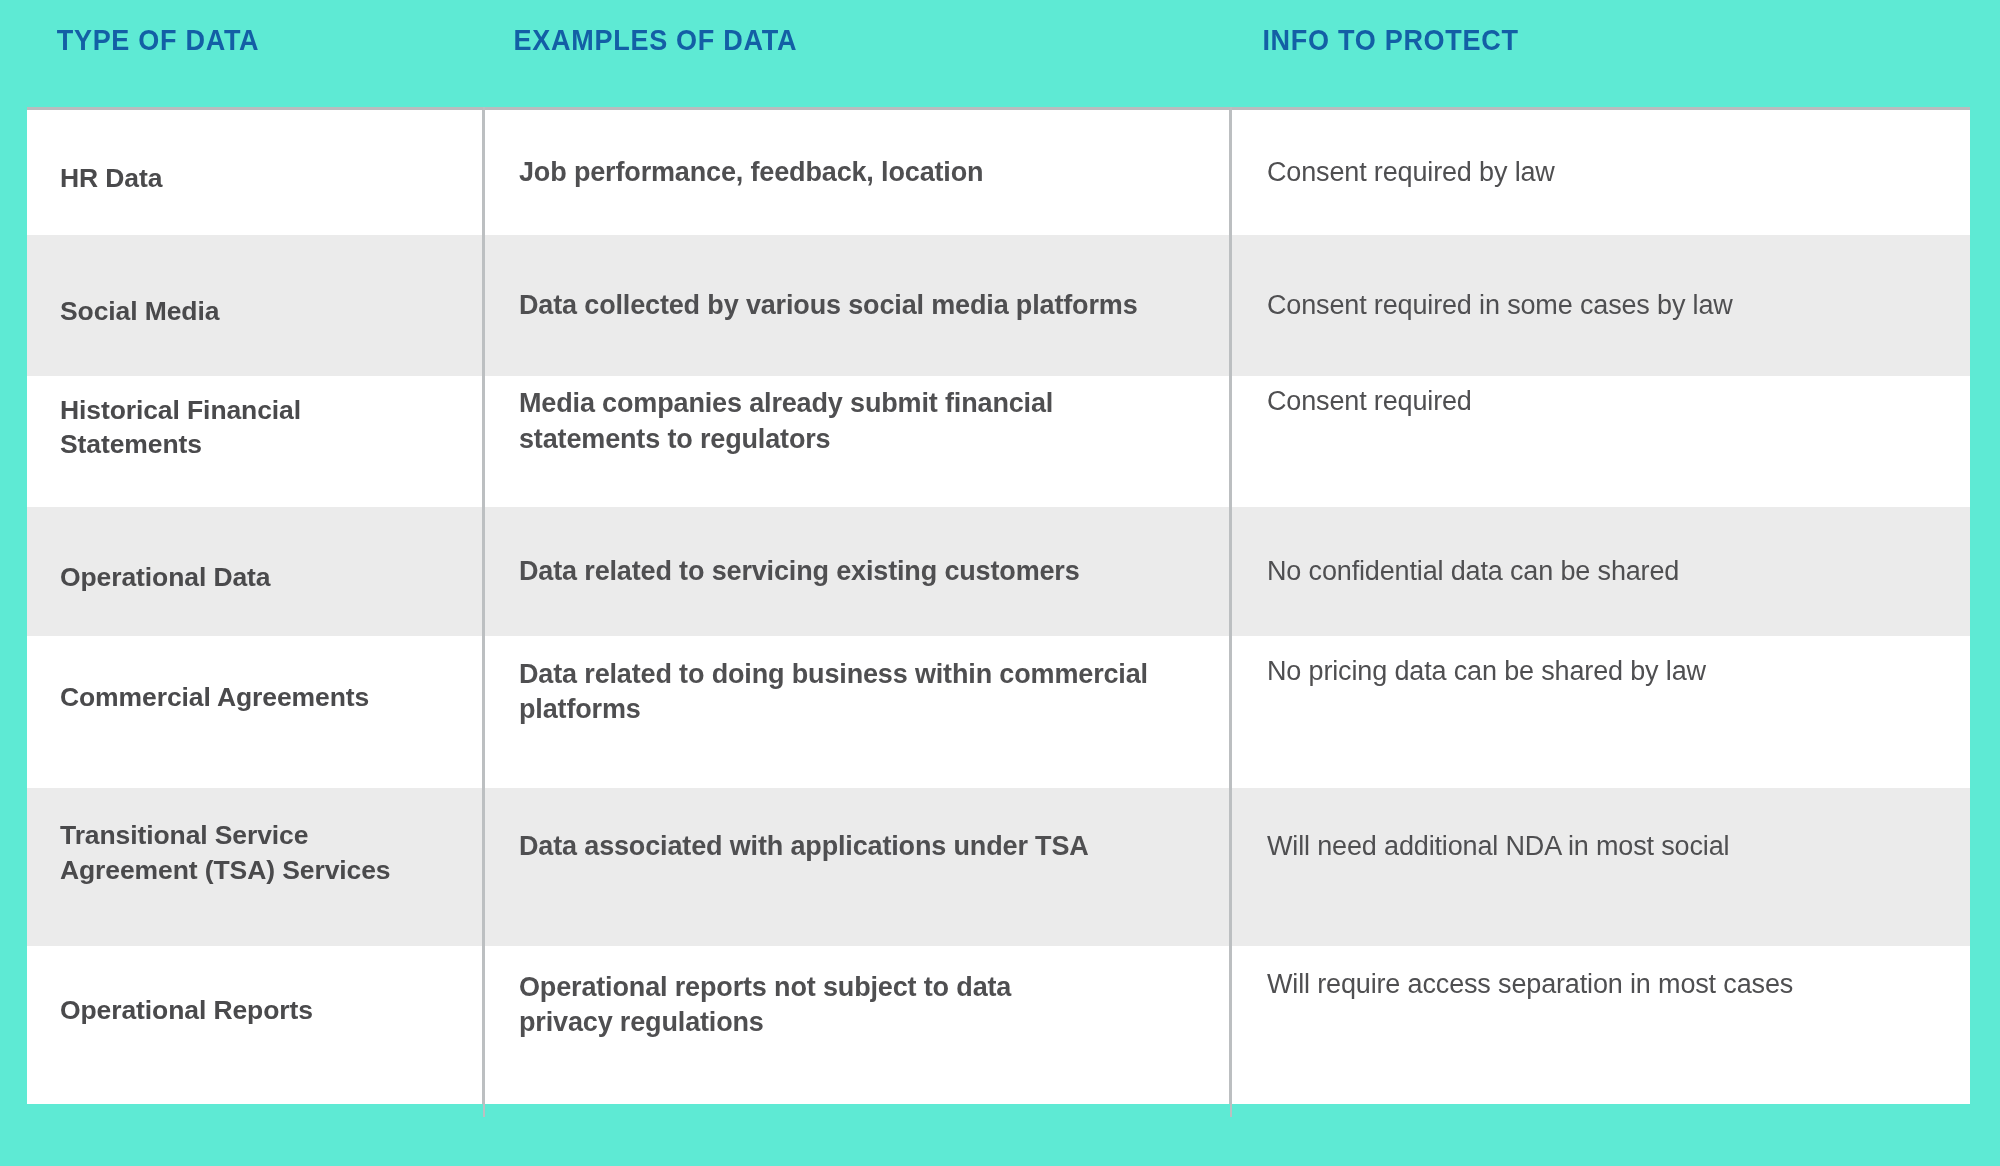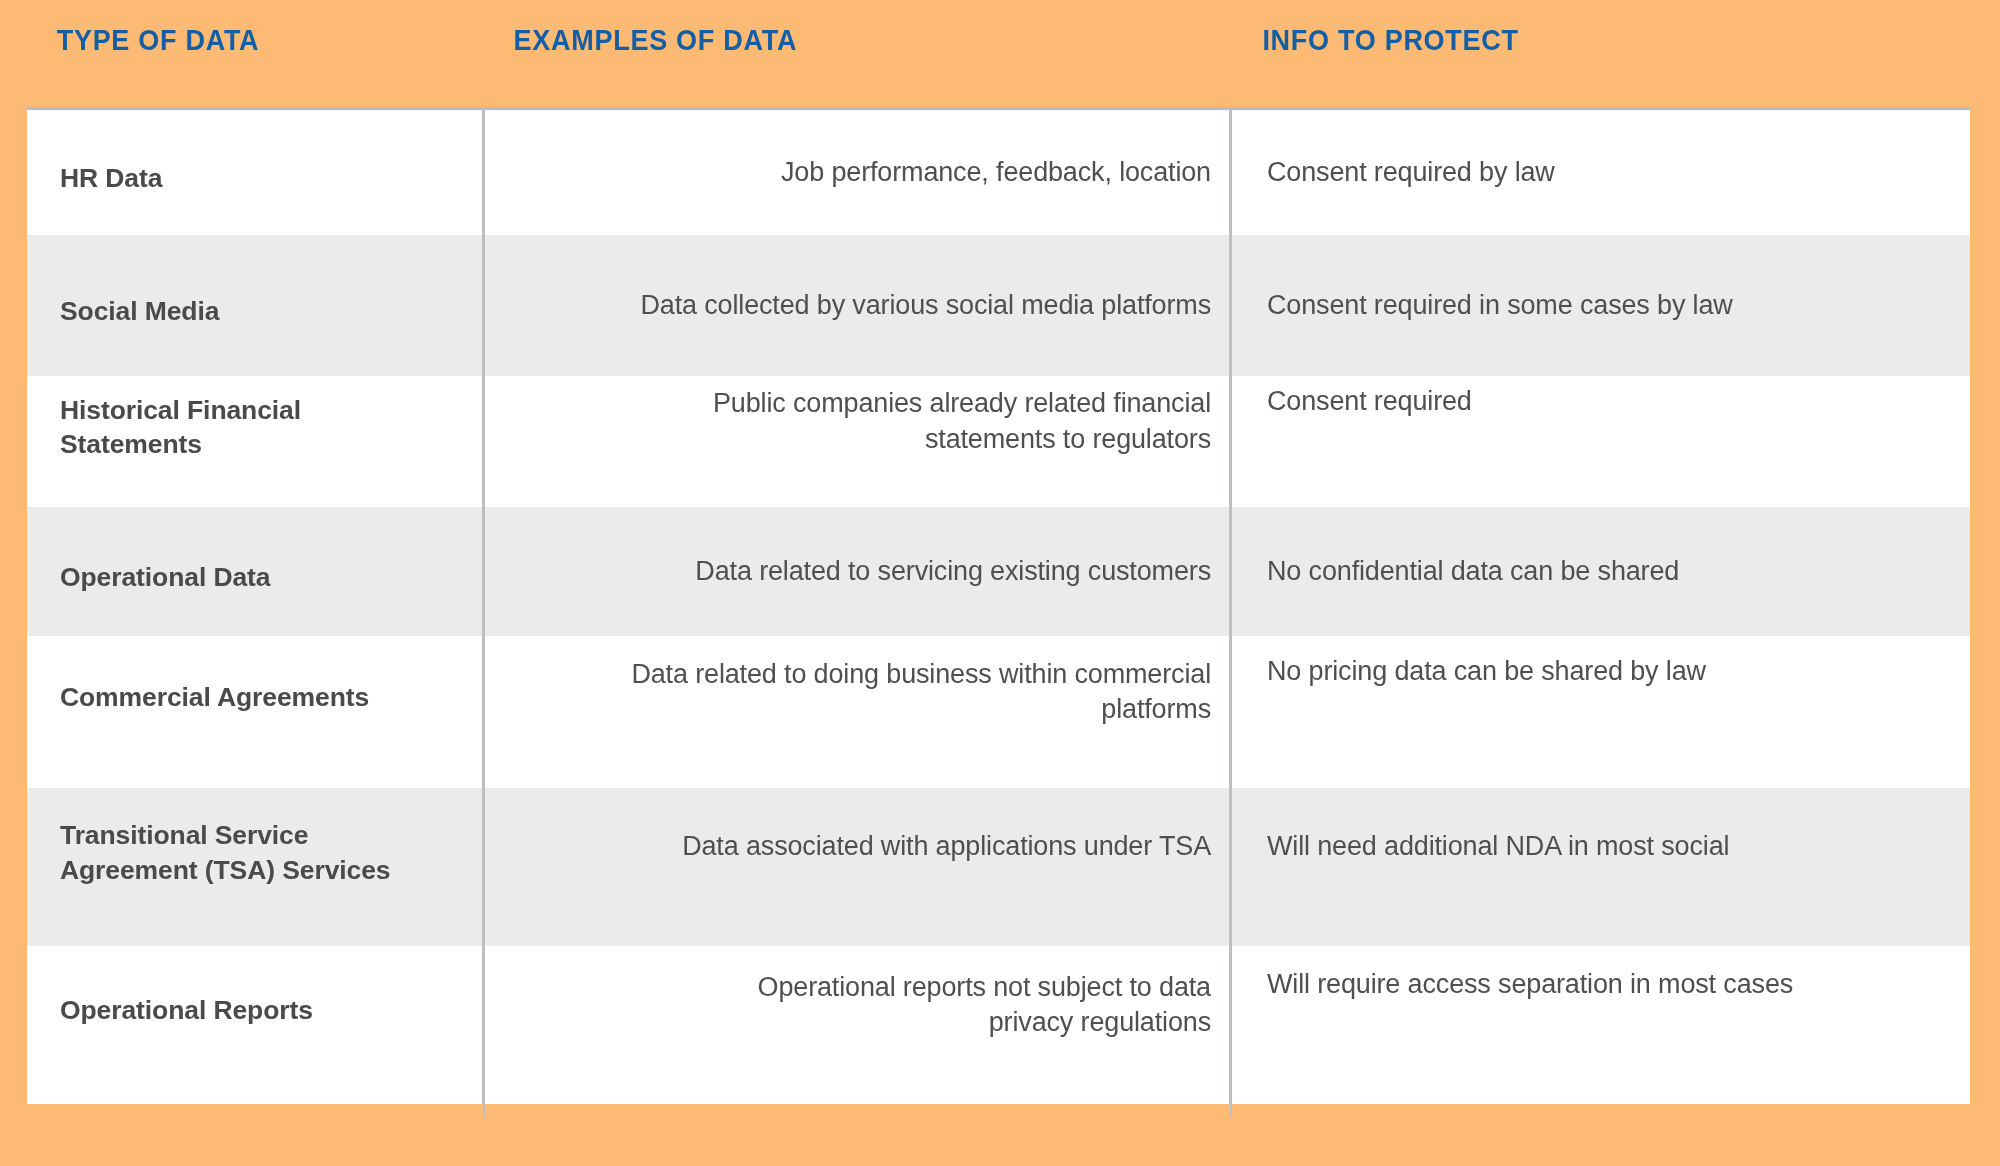--- a/index.html
+++ b/index.html
@@ -11,21 +11,21 @@
     width: 2000px;
     height: 1166px;
     font-family: "Liberation Sans", sans-serif;
     -webkit-font-smoothing: antialiased;
   }
 
   .sheet {
     position: relative;
     width: 2000px;
     height: 1166px;
-    background: #fdba74;
+    background: #5eead4;
     overflow: hidden;
   }
 
   
   .data-table {
     position: absolute;
     left: 27px;
     top: 0px;
     width: 1943px;   
     border-collapse: collapse;
@@ -89,27 +89,26 @@
     color: #4c4c4e;
   }
   .col-type .cell-inner {
     font-weight: 700;
     font-size: 26.5px;
     letter-spacing: -0.1px;
     color: #4a4a4c;
     margin-top: 11px;
   }
   .col-examples .cell-inner {
-    font-weight: 400;
+    font-weight: 700;
     font-size: 27px;
     letter-spacing: -0.15px;
     color: #4f4f51;
     padding-left: 35px;
     padding-right: 18px;
-    text-align: right;
   }
   .col-protect .cell-inner {
     font-weight: 400;
     font-size: 27px;
     letter-spacing: -0.15px;
     color: #4f4f51;
     padding-left: 36px;
     padding-right: 18px;
   }
 
@@ -199,21 +198,21 @@
 
       <tr class="row-plain r-hist tall">
         <td class="col-type">
           <span class="cell-inner">
             <span class="brk">Historical Financial</span>
             <span class="brk">Statements</span>
           </span>
         </td>
         <td class="col-examples">
           <span class="cell-inner">
-            <span class="brk">Public companies already related financial</span>
+            <span class="brk">Media companies already submit financial</span>
             <span class="brk">statements to regulators</span>
           </span>
         </td>
         <td class="col-protect">
           <span class="cell-inner">Consent required</span>
         </td>
       </tr>
 
       <tr class="row-shaded r-oper">
         <td class="col-type">

